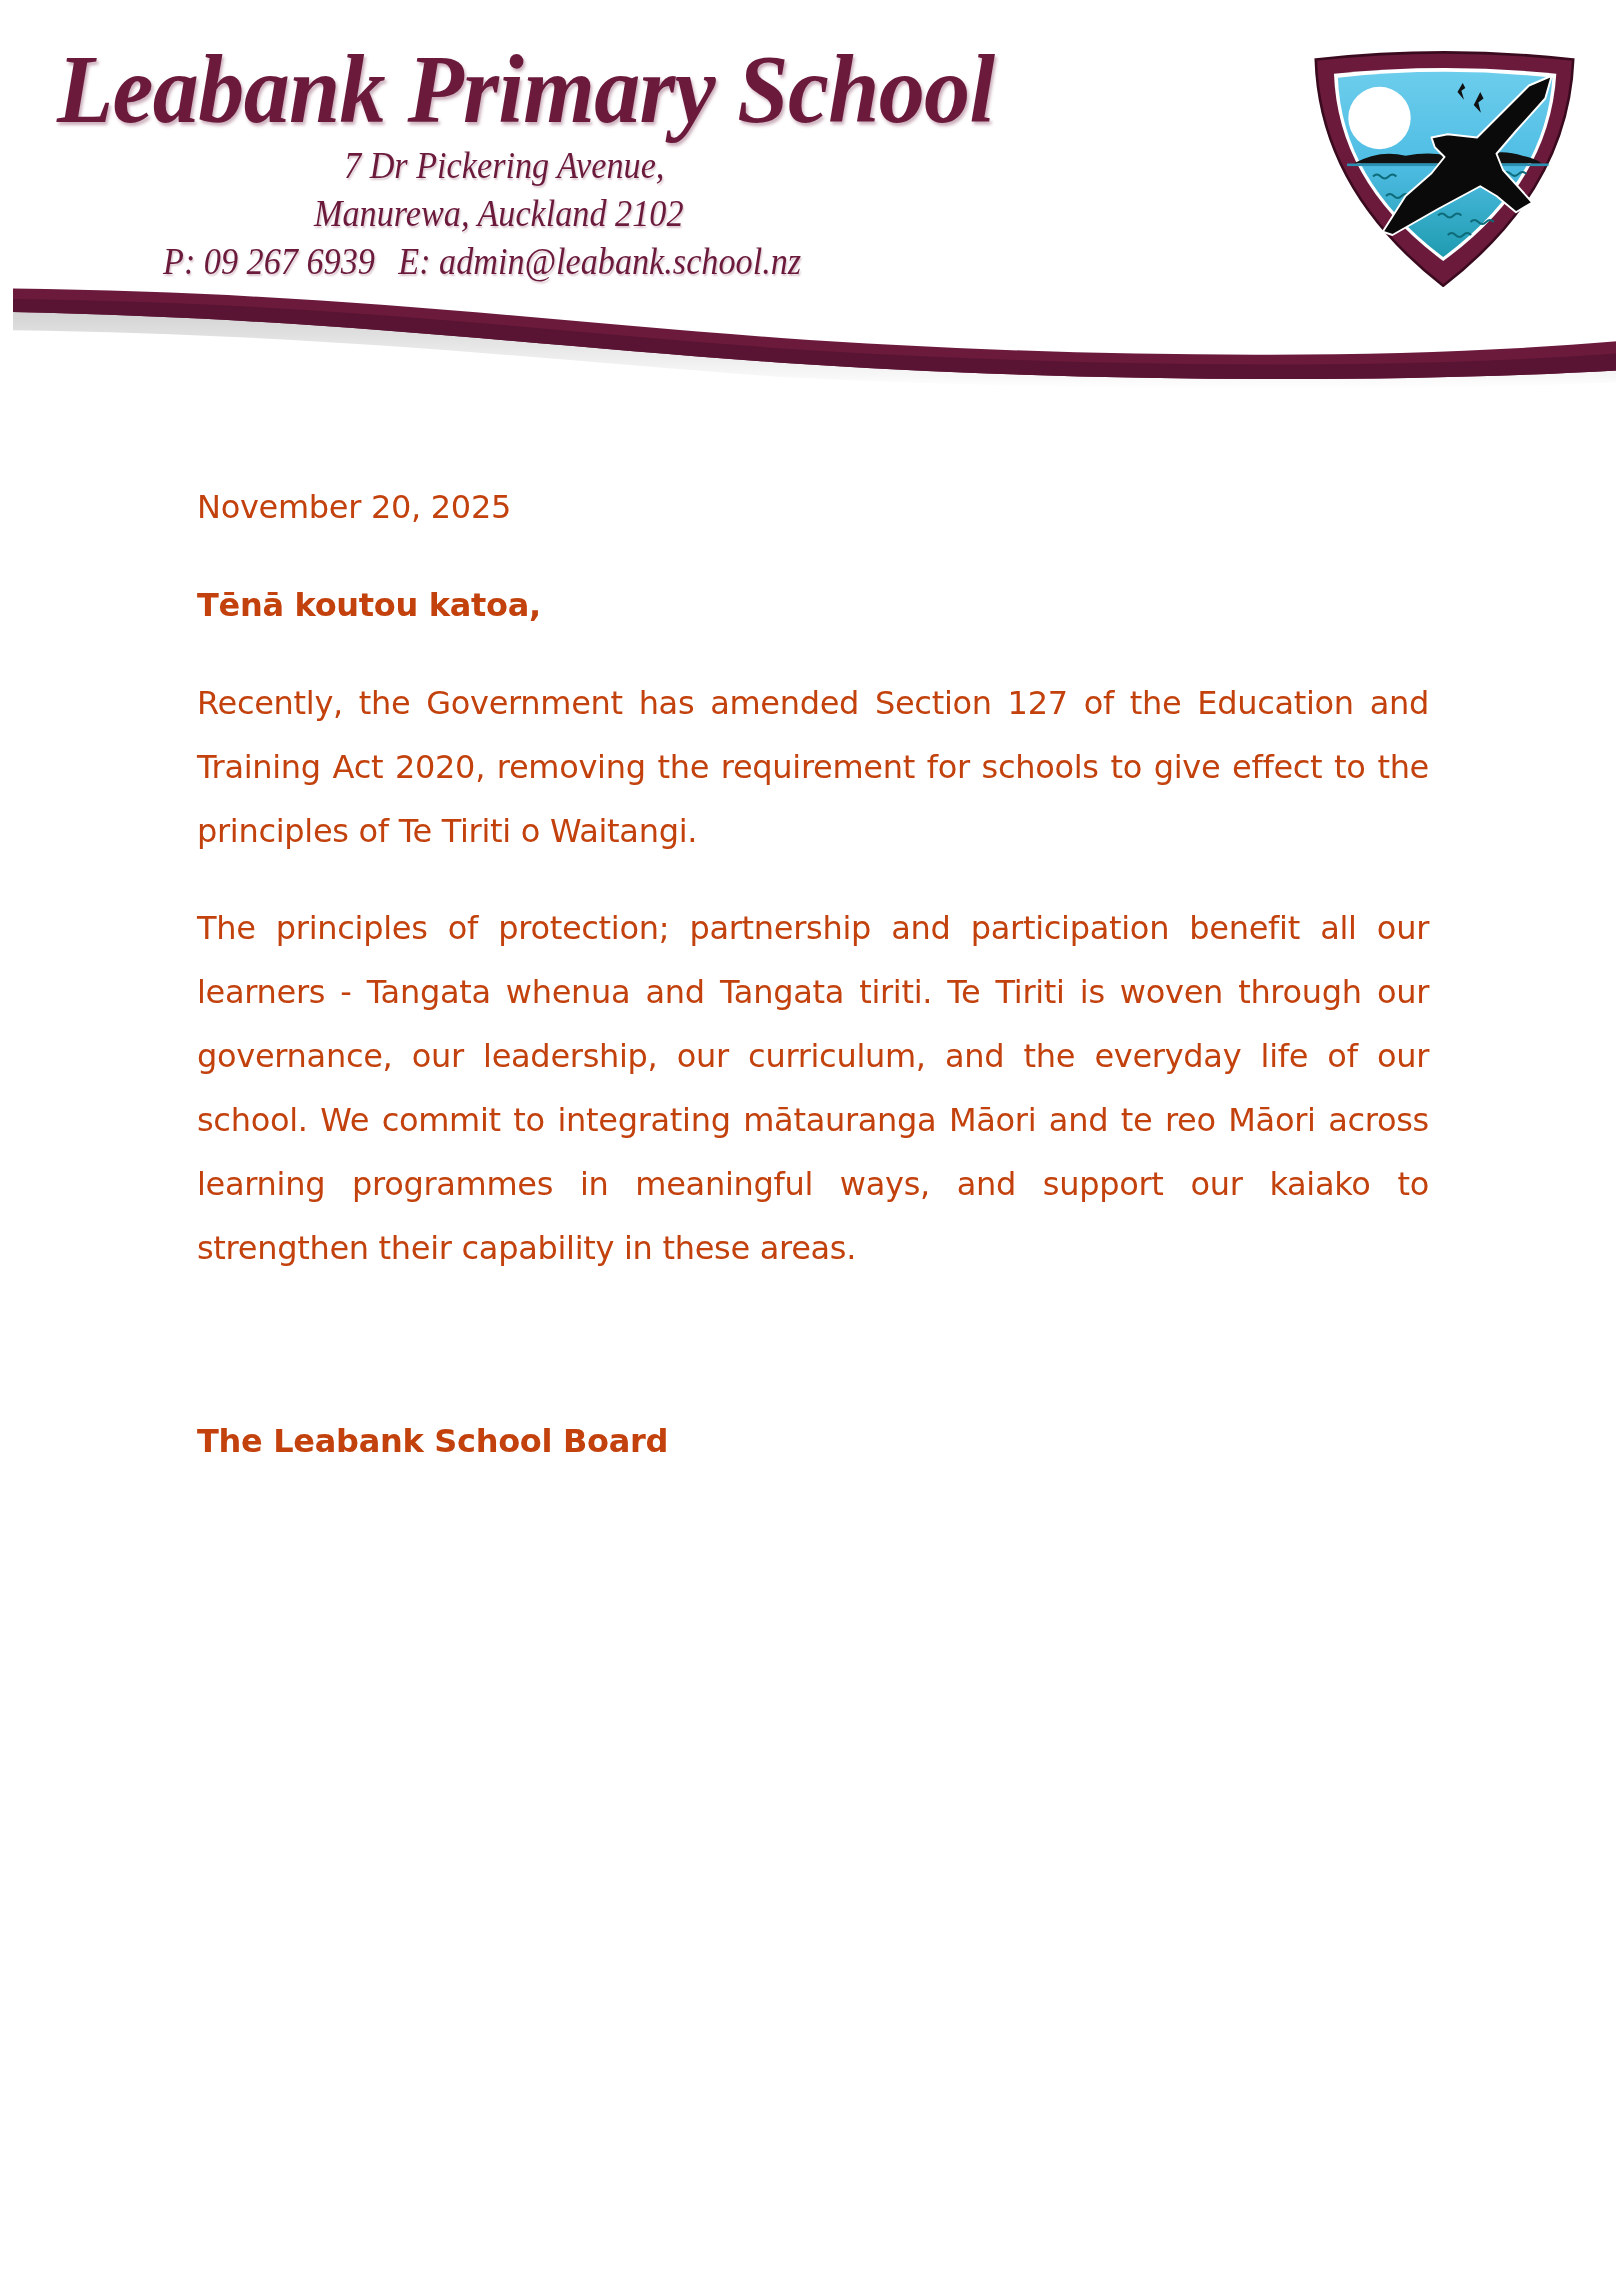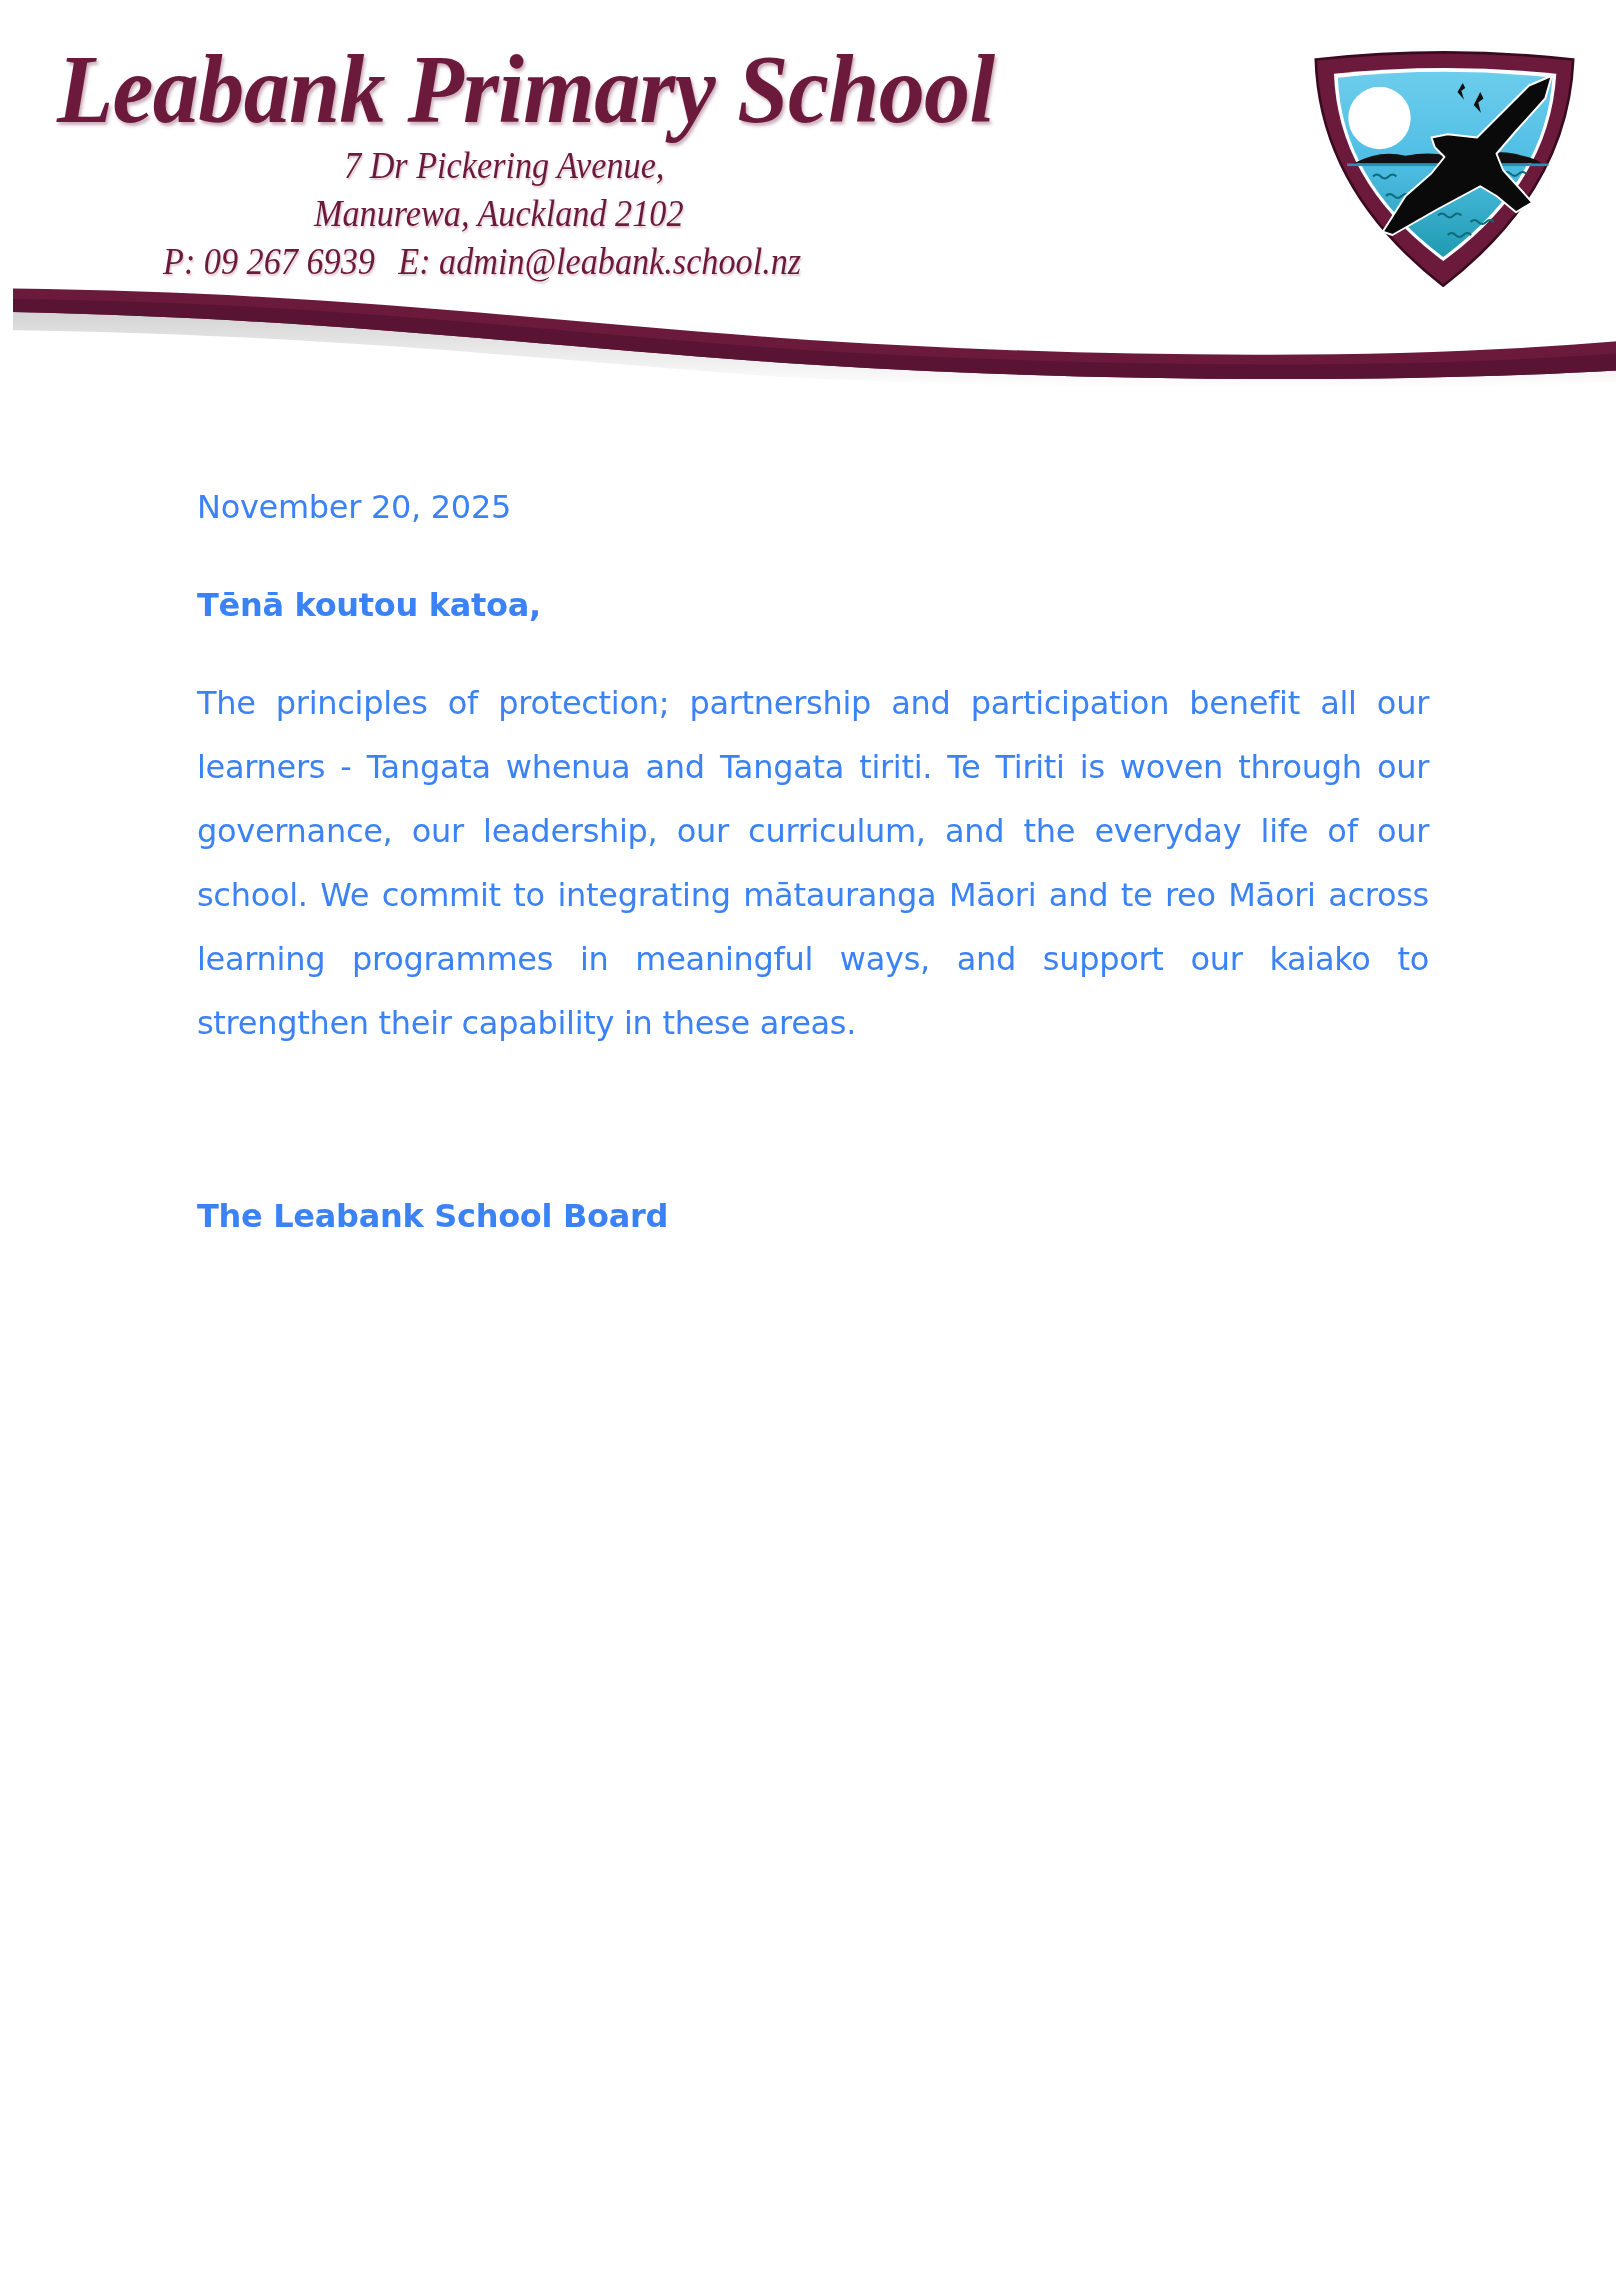--- a/index.html
+++ b/index.html
@@ -24,21 +24,21 @@
   .addr-1 { left: 344px; top: 146px; }
   .addr-2 { left: 314px; top: 194px; }
   .addr-3 { left: 163px; top: 242px; }
   .addr-3 .gap { display: inline-block; width: 26px; }
   .crest { position: absolute; left: 1308px; top: 40px; width: 273px; height: 247px; }
   .swoosh { position: absolute; left: 0; top: 273px; width: 1617px; height: 117px; }
 
   .letter-body {
     position: absolute; left: 197px; top: 475px; width: 1232px;
     font-family: "DejaVu Sans", "Liberation Sans", sans-serif;
-    font-size: 32px; color: #3b82f6; line-height: 64px;
+    font-size: 32px; color: #c2410c; line-height: 64px;
     letter-spacing: -0.3px;
   }
   .letter-body p { margin: 0; }
   .date { margin-bottom: 34px !important; }
   .greeting { margin-bottom: 34px !important; font-weight: bold; }
   .para { text-align: justify; margin-bottom: 33px !important; }
   .spacer { height: 96px; }
   .closing { }
   .signature { font-weight: bold; }
 </style>
@@ -100,17 +100,18 @@
     </defs>
     <path d="M20 55 C 500 60, 800 95, 1200 125 C 1600 150, 2100 155, 2484 130 L2484 168 C 2100 185, 1600 180, 1200 160 C 800 130, 500 95, 20 88 Z" fill="url(#swooshShadow)"></path>
     <path d="M20 24 C 500 30, 800 70, 1200 100 C 1600 128, 2100 138, 2484 105 L2484 150 C 2100 172, 1600 165, 1200 138 C 800 110, 500 70, 20 60 Z" fill="#6b1a3c"></path>
     <path d="M20 40 C 500 46, 800 86, 1200 116 C 1600 142, 2100 152, 2484 124 L2484 150 C 2100 172, 1600 165, 1200 138 C 800 110, 500 70, 20 60 Z" fill="#581432"></path>
   </svg>
 </div>
 
 <div class="letter-body">
   <p class="date">November 20, 2025</p>
   <p class="greeting">Tēnā koutou katoa,</p>
+  <p class="para">Recently, the Government has amended Section 127 of the Education and Training Act 2020, removing the requirement for schools to give effect to the principles of Te Tiriti o Waitangi.</p>
   <p class="para">The principles of protection; partnership and participation benefit all our learners - Tangata whenua and Tangata tiriti. Te Tiriti is woven through our governance, our leadership, our curriculum, and the everyday life of our school. We commit to integrating mātauranga Māori and te reo Māori across learning programmes in meaningful ways, and support our kaiako to strengthen their capability in these areas.</p>
   <div class="spacer"></div>
   <p class="signature">The Leabank School Board</p>
 </div>
 
 
 </body></html>

